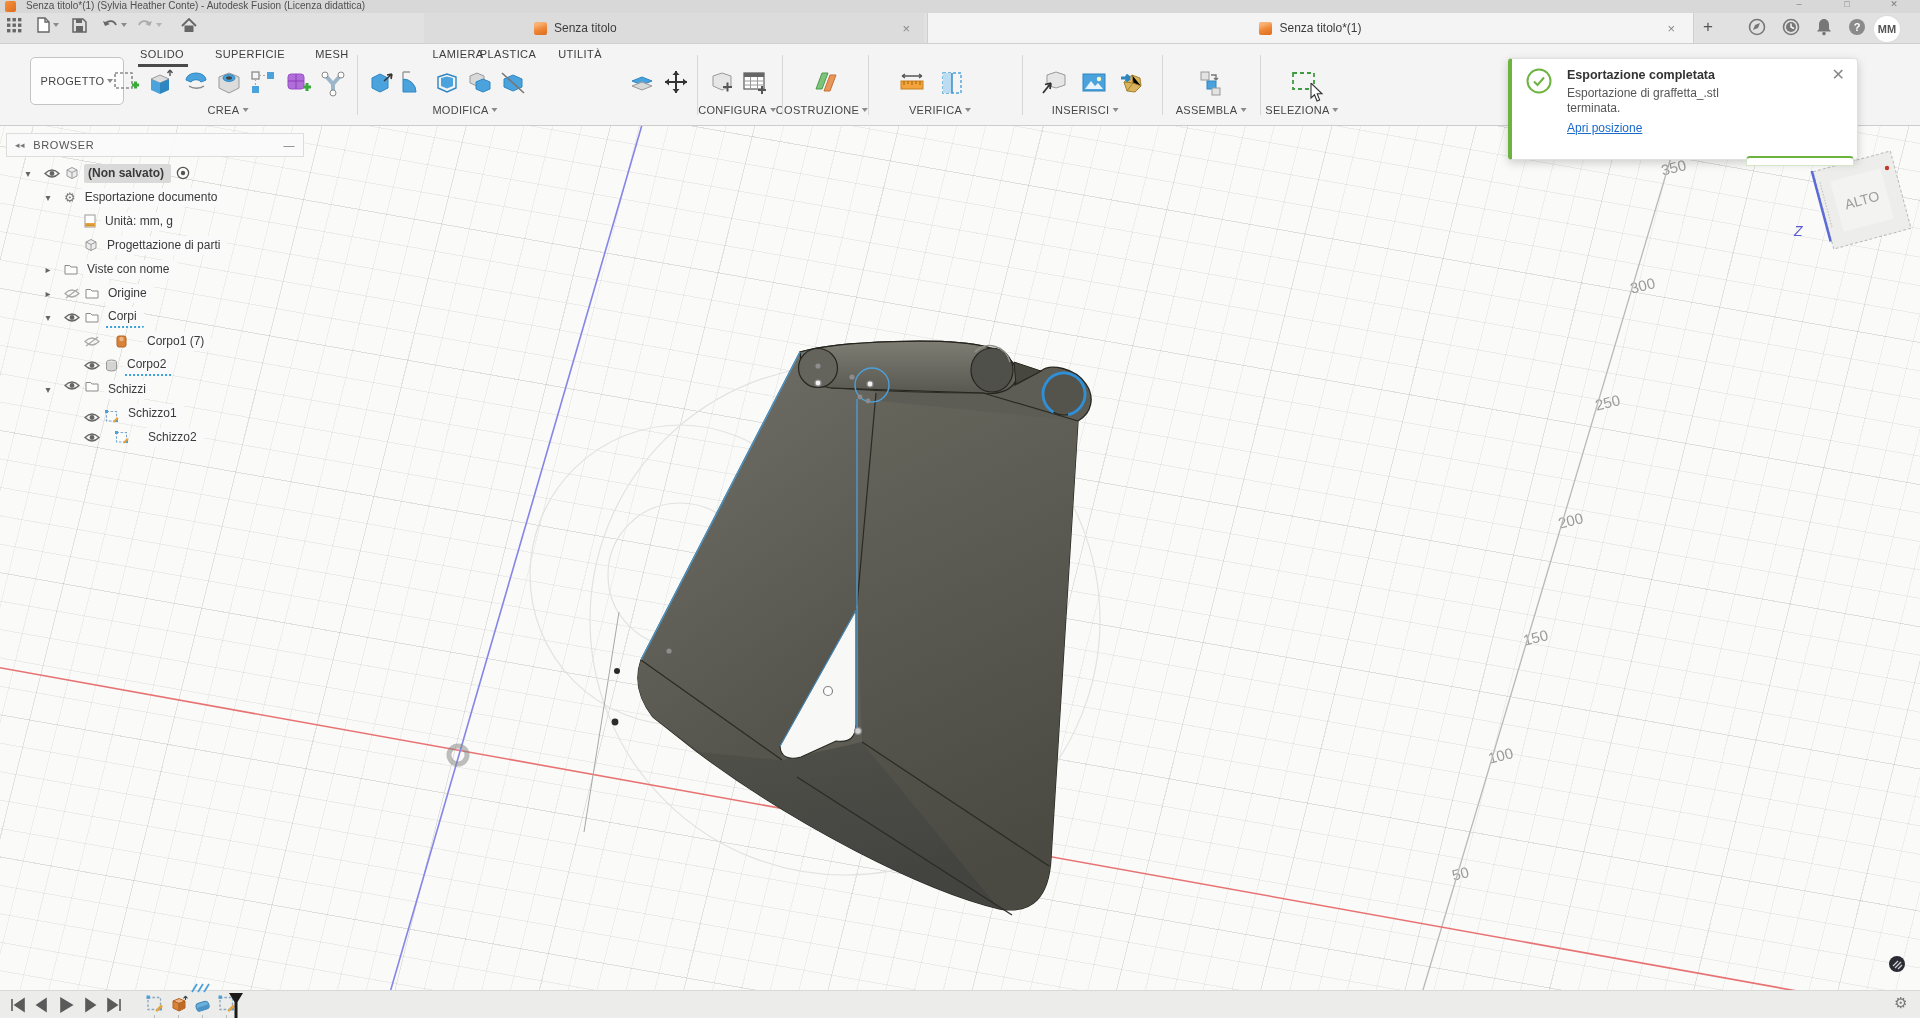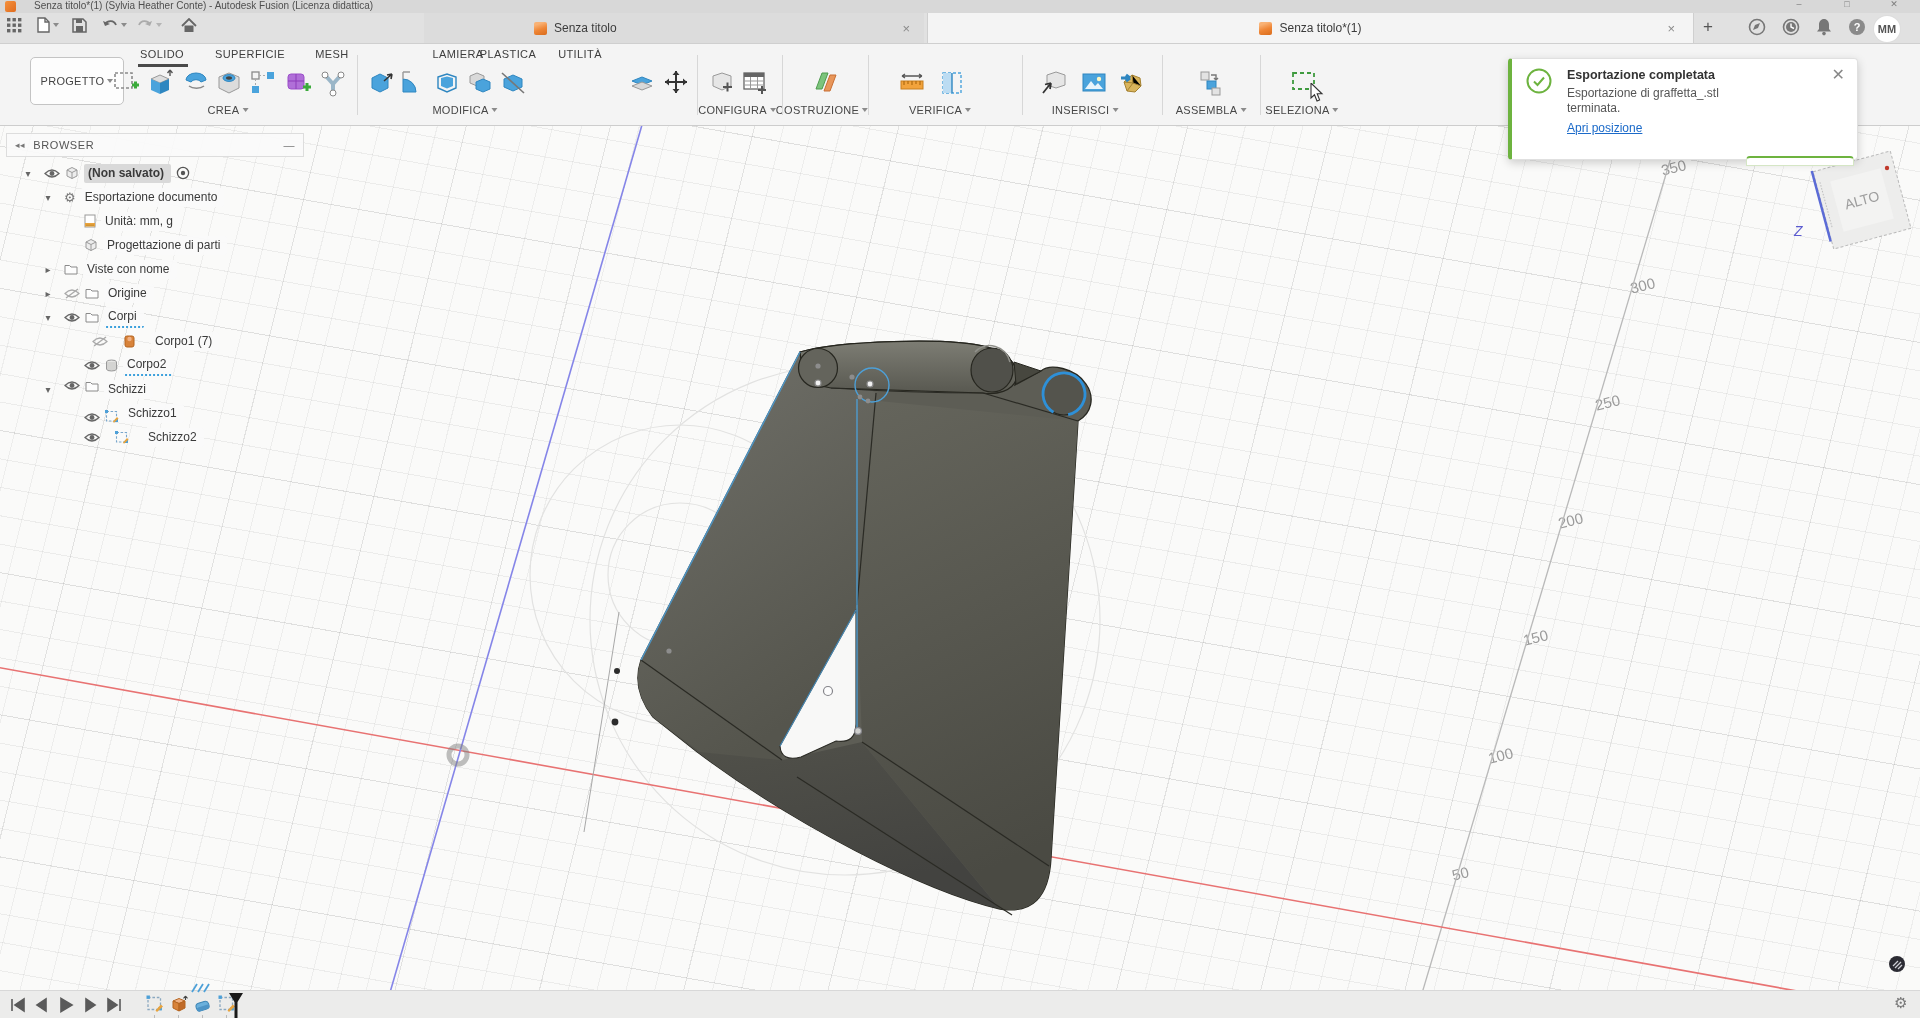--- a/index.html
+++ b/index.html
@@ -3,21 +3,21 @@
 <meta charset="utf-8">
 <style>
   html,body{margin:0;padding:0;background:#c9c9c9;}
   .app{position:relative;width:1920px;height:1018px;overflow:hidden;
        font-family:"Liberation Sans",sans-serif;background:#f7f7f6;
        -webkit-font-smoothing:antialiased;}
   .abs{position:absolute;}
   
   .titlebar{left:0;top:0;width:1920px;height:13px;background:#d8d8d8;color:#4f4f4f;
             font-size:10px;overflow:hidden;}
-  .titlebar .ttl{position:absolute;left:26px;top:0px;white-space:nowrap;margin-left:8px;}
+  .titlebar .ttl{position:absolute;left:26px;top:0px;white-space:nowrap;}
   .applogo{position:absolute;left:5px;top:1px;width:11px;height:11px;background:linear-gradient(135deg,#f5923e,#e06c1f);border-radius:2px;}
   .winbtn{position:absolute;top:-1px;color:#7d7d7d;font-size:9px;width:14px;text-align:center;}
   .tabstrip{left:0;top:13px;width:1920px;height:30px;background:#e1e1e1;border-bottom:1px solid #cfcfcf;}
   .qat{position:absolute;top:4px;display:flex;align-items:center;color:#666;}
   .qat .qi{margin:0 5px;display:flex;align-items:center;}
   .caret{width:0;height:0;border-left:3.5px solid transparent;border-right:3.5px solid transparent;border-top:4px solid #8b8b8b;margin-left:3px;display:inline-block;}
   .doctab{position:absolute;top:0;height:30px;display:flex;align-items:center;font-size:12px;color:#3c3c3c;}
   .doctab.inactive{background:#dcdcdc;}
   .doctab.active{background:#f4f4f4;border-left:1px solid #cfcfcf;border-right:1px solid #cfcfcf;}
   .cube{width:13px;height:13px;background:linear-gradient(160deg,#f9b275 20%,#ef8636 55%,#d96c1c);border-radius:2px;margin-right:7px;flex:0 0 auto;}
@@ -292,21 +292,21 @@
             </span>
             <span style="display:flex">
               <svg width="14" height="12" viewBox="0 0 14 12">
                 <path d="M1 2.5 H5.5 L7 4 H13 V11 H1 Z" fill="#fdfdfd" stroke="#8a8a8a"></path>
               </svg>
             </span>
             <span class="chip under">Corpi</span>
           </span>
         </div>
         <div class="brow">
-          <span style="position:absolute;left:86px;display:flex;align-items:center;gap:15px">
+          <span style="position:absolute;left:78px;display:flex;align-items:center;gap:15px">
             <span style="display:flex">
               <svg width="16" height="11" viewBox="0 0 16 11">
                 <path d="M1 5.5 Q8 -1.5 15 5.5 Q8 12.5 1 5.5 Z" fill="none" stroke="#aaa" stroke-width="1.2"></path>
                 <line x1="2" y1="10" x2="14" y2="1" stroke="#aaa" stroke-width="1.3"></line>
               </svg>
             </span>
             <span style="display:flex">
               <svg width="13" height="13" viewBox="0 0 13 13">
                 <path d="M2 3 Q2 1 4 1 H9 Q11 1 11 3 V10 Q11 12 9 12 H4 Q2 12 2 10 Z" fill="#d8833a" stroke="#b5641f"></path>
                 <circle cx="6.5" cy="4" r="2.2" fill="#f0b183"></circle>

